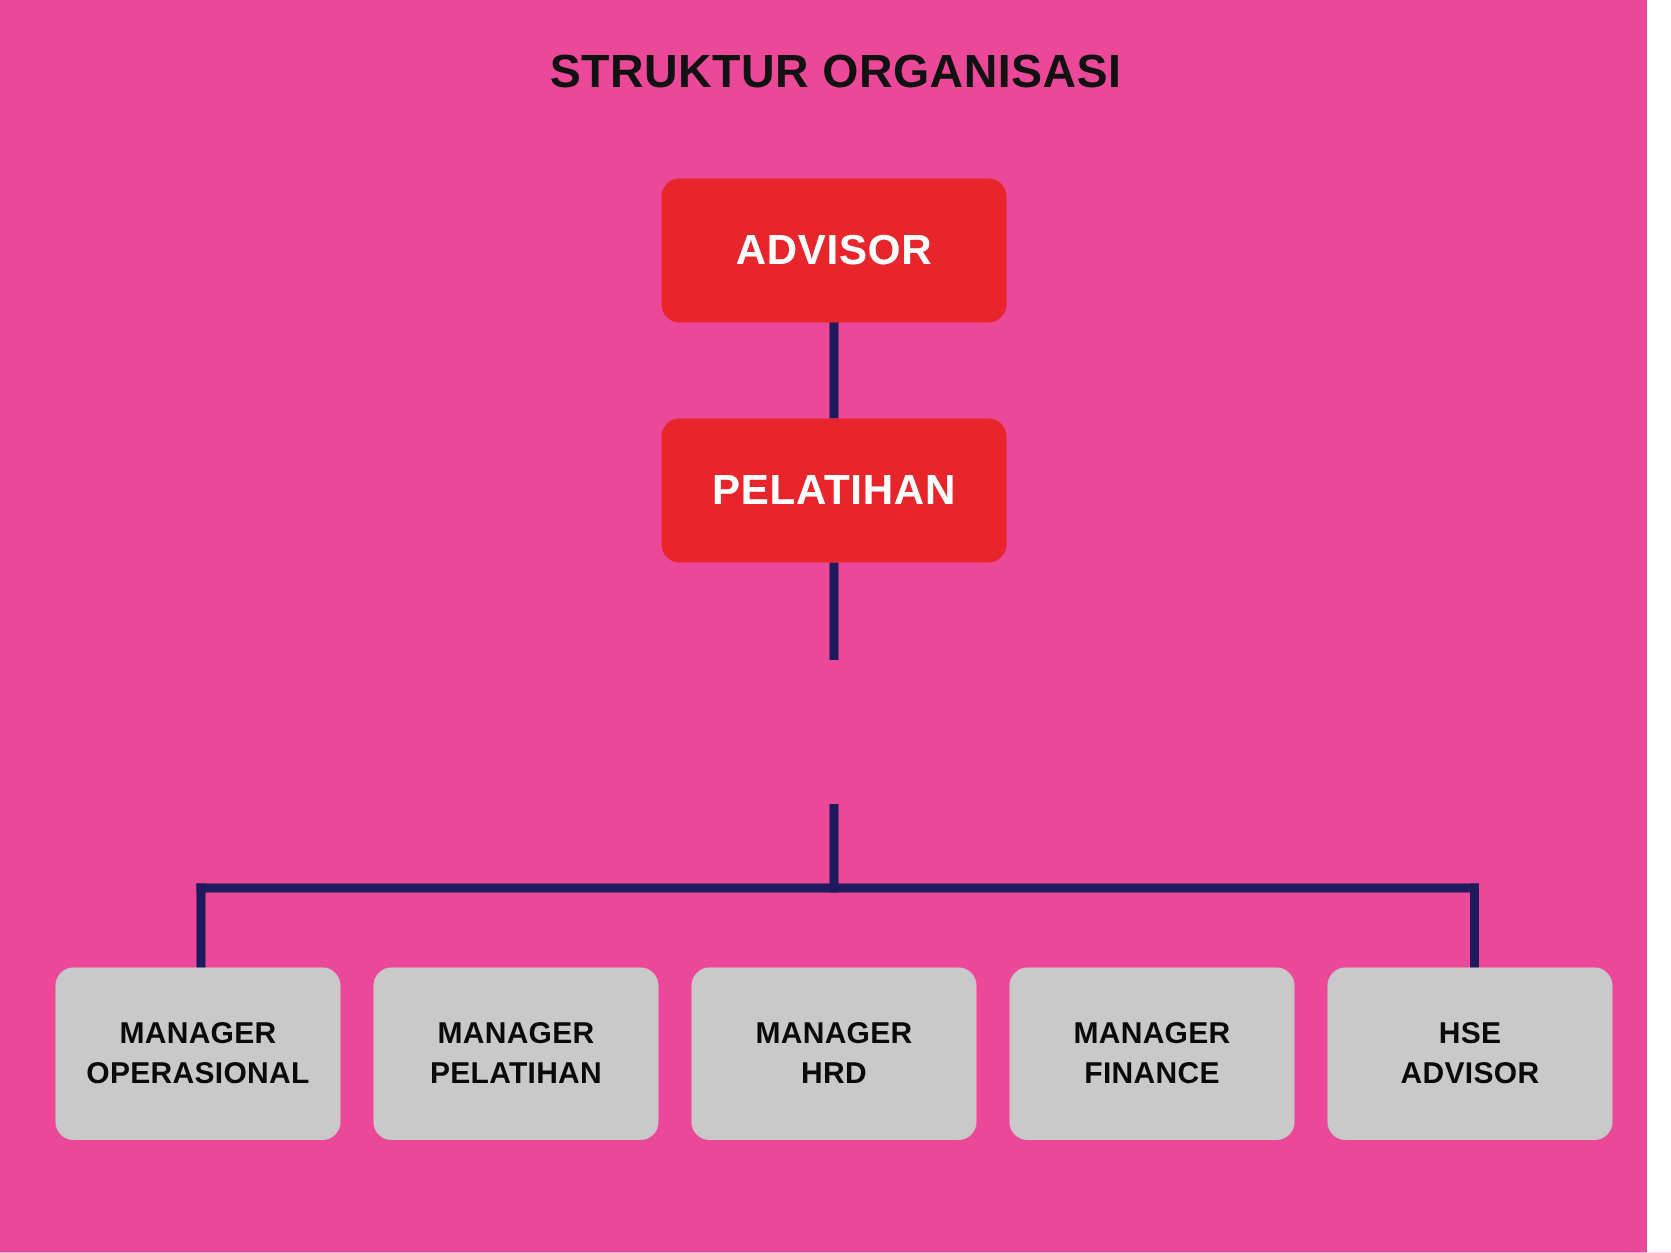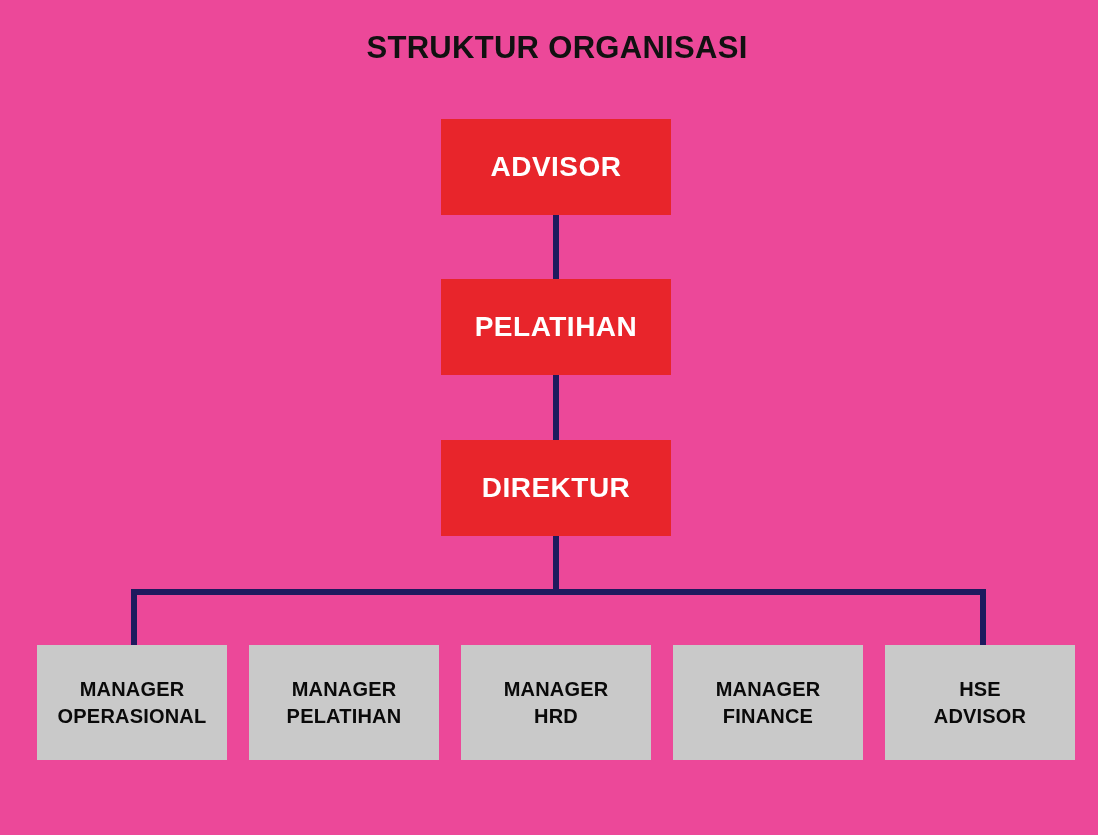--- a/index.html
+++ b/index.html
@@ -43,21 +43,21 @@
   }
 
   
   .node {
     position: absolute;
     box-sizing: border-box;
     display: flex;
     align-items: center;
     justify-content: center;
     text-align: center;
-    border-radius: 0;
+    border-radius: 12px;
     z-index: 2;
   }
 
   .node-exec {
     background: #E8252B;
     color: #ffffff;
     font-size: 28px;
     font-weight: bold;
     letter-spacing: 0.5px;
   }
@@ -98,23 +98,20 @@
   <div class="connector" style="left:980px; top:589px; width:6px; height:58px;"></div>
 
   <div class="node node-exec" style="left:441px; top:119px; width:230px; height:96px;">
     <span class="node-label">ADVISOR</span>
   </div>
 
   <div class="node node-exec" style="left:441px; top:279px; width:230px; height:96px;">
     <span class="node-label">PELATIHAN</span>
   </div>
 
-  <div class="node node-exec" style="left:441px; top:440px; width:230px; height:96px;">
-    <span class="node-label">DIREKTUR</span>
-  </div>
 
   <div class="node node-manager" style="left:37px; top:645px; width:190px; height:115px;">
     <span class="node-label">MANAGER
 OPERASIONAL</span>
   </div>
 
   <div class="node node-manager" style="left:249px; top:645px; width:190px; height:115px;">
     <span class="node-label">MANAGER
 PELATIHAN</span>
   </div>

